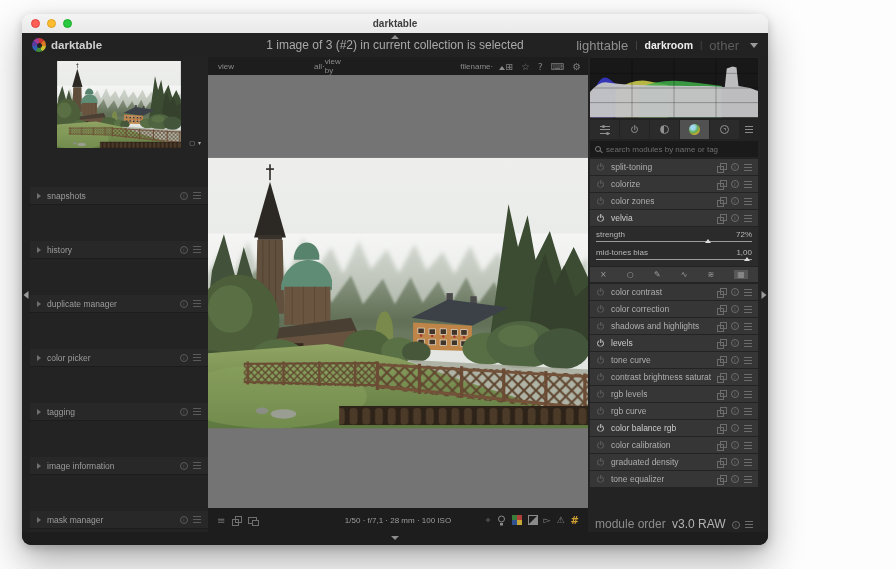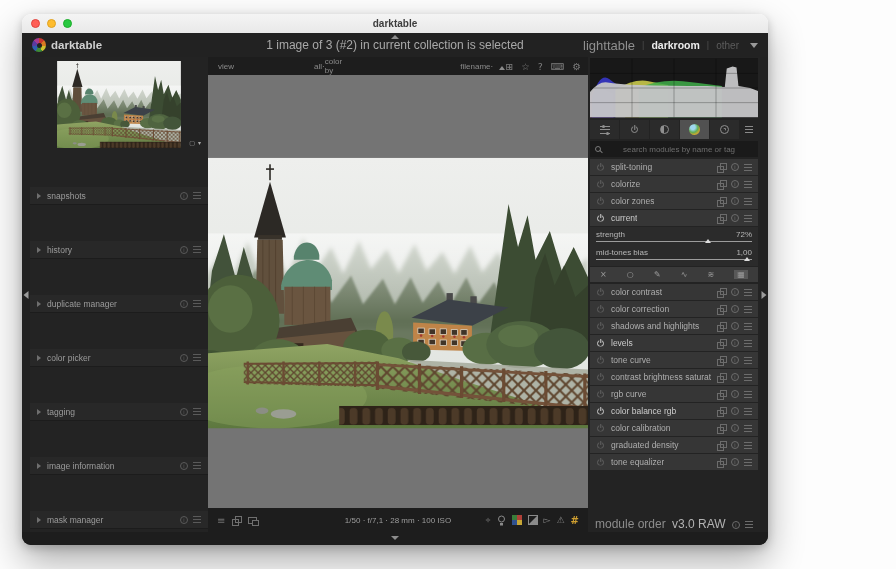--- a/index.html
+++ b/index.html
@@ -23,21 +23,21 @@
   .hdr-handle { position:absolute; top:2px; left:50%; transform:translateX(-50%);
     width:0;height:0;border-left:4px solid transparent;border-right:4px solid transparent;border-bottom:4px solid #8d8d8d; }
   .logo { width:14px; height:14px; border-radius:50%; position:relative; margin-right:5px;
     background:conic-gradient(#c9392f 0 14%, #d97a22 14% 28%, #cfc22e 28% 42%, #3d8a37 42% 58%, #2f5fae 58% 72%, #5b3aa0 72% 86%, #a63a8f 86% 100%); }
   .logo::after { content:""; position:absolute; inset:4.5px; background:#222; border-radius:50%; }
   .app-name { font-size:11.5px; color:#d0d0d0; font-weight:bold; }
   .status { position:absolute; left:50%; transform:translateX(-50%); font-size:12px; color:#a9a9a9; white-space:nowrap; }
   .views { margin-left:auto; display:flex; gap:7px; align-items:center; }
   .v-lt{ font-size:13px; color:#8f8f8f; }
   .v-dr{ font-size:10.5px; color:#ededed; font-weight:bold;text-align:center; }
-  .v-ot{ font-size:10px; color:#5c5c5c; }
+  .v-ot{ font-size:13px; color:#5c5c5c; }
   .v-sep{ color:#4d4d4d; font-size:9px; }
   .caret-down { width:0;height:0;border-left:4px solid transparent;border-right:4px solid transparent;border-top:5px solid #9a9a9a; margin-left:4px;}
 
   .body { flex:1; display:flex; min-height:0; }
   .edge { width:8px; background:#212121; position:relative; flex:0 0 8px; }
   .edge-handle { position:absolute; top:50%; left:50%; transform:translate(-50%,-50%); width:0; height:0; }
   .edge-handle.left { border-top:4px solid transparent; border-bottom:4px solid transparent; border-right:5px solid #9b9b9b; }
   .edge-handle.right{ border-top:4px solid transparent; border-bottom:4px solid transparent; border-left:5px solid #9b9b9b; }
 
   
@@ -85,21 +85,21 @@
   .pwr { width:9px; height:9px; position:relative; display:inline-block; color:#616161; flex:0 0 9px;}
   .pwr::before { content:""; position:absolute; inset:1px; border:1px solid currentColor; border-radius:50%;
     clip-path:polygon(0 0,32% 0,32% 35%,68% 35%,68% 0,100% 0,100% 100%,0 100%); }
   .pwr::after { content:""; position:absolute; left:50%; top:0; transform:translateX(-50%); width:1.5px; height:4.5px; background:currentColor; }
   .pwr.on { color:#cecece; }
   .ic-half { width:9px; height:9px; border-radius:50%; border:1px solid #8f8f8f; background:linear-gradient(90deg,#8f8f8f 50%,transparent 50%); }
   .ic-sphere { width:11px; height:11px; border-radius:50%;
     background:radial-gradient(circle at 35% 30%, #9fd8ef 0 22%, #5fae56 48%, #c9a72f 70%, #34549b 100%); }
   .ic-swirl { width:9px; height:9px; border-radius:50%; border:1px solid #8f8f8f; position:relative; }
   .ic-swirl::after { content:""; position:absolute; inset:2px; border-radius:50%; border:1px solid #8f8f8f; border-left-color:transparent; border-bottom-color:transparent; }
-  .search { height:16px; flex:0 0 16px; margin:1px 2px 2px; background:#1a1a1a; display:flex; align-items:center; gap:22px; padding:0 5px; }
+  .search { height:16px; flex:0 0 16px; margin:1px 2px 2px; background:#1a1a1a; display:flex; align-items:center; gap:5px; padding:0 5px; }
   .mag { width:6px; height:6px; border:1px solid #787878; border-radius:50%; position:relative; flex:0 0 6px;}
   .mag::after { content:""; position:absolute; width:4px; height:1px; background:#787878; right:-3px; bottom:-1px; transform:rotate(45deg); }
   .search input { flex:1; background:transparent; border:0; outline:none; color:#9a9a9a; font-size:8px; font-family:"Liberation Sans",sans-serif; }
   .search input::placeholder { color:#6e6e6e; }
   .mrow { height:16px; flex:0 0 16px; display:flex; align-items:center; gap:6px; padding:0 6px; background:#363636; margin:0 2px 1px; }
   .mrow-label { font-size:8.5px; color:#aeaeae; white-space:nowrap; overflow:hidden; }
   .mrow.on .mrow-label { color:#cccccc; }
   .mrow .rowicons { color:#6c6c6c; }
   .vbody { background:#2b2b2b; margin:0 2px 1px; padding:2px 6px 4px; }
   .slider { margin:1px 0 4px; }
@@ -354,21 +354,21 @@
               <span class="icon-menu"></span>
             </span>
         </div>
       </div>
 
       <div class="center">
         <div class="toolbar">
           <span style="margin-left:3px">view</span>
           <span style="margin-left:80px">all</span>
           <span>·</span>
-          <span>color by</span>
+          <span>view by</span>
           <span style="margin-left:118px">filename</span>
           <span>·</span>
           <span class="tb-caret"></span>
           <div class="tb-icons">
             <span>⊞</span>
             <span>☆</span>
             <span>?</span>
             <span>⌨</span>
             <span>⚙</span>
           </div>
@@ -463,21 +463,21 @@
           <span class="pwr"></span>
           <span class="mrow-label">color zones</span>
           <span class="rowicons">
               <span class="icon-dup"></span>
               <span class="icon-info"></span>
               <span class="icon-menu"></span>
             </span>
         </div>
         <div class="mrow on">
           <span class="pwr on"></span>
-          <span class="mrow-label">current</span>
+          <span class="mrow-label">velvia</span>
           <span class="rowicons">
               <span class="icon-dup"></span>
               <span class="icon-info"></span>
               <span class="icon-menu"></span>
             </span>
         </div>
 
         <div class="vbody">
           <div class="slider">
             <div class="slider-top">
@@ -559,20 +559,29 @@
           <span class="pwr"></span>
           <span class="mrow-label">contrast brightness saturation</span>
           <span class="rowicons">
               <span class="icon-dup"></span>
               <span class="icon-info"></span>
               <span class="icon-menu"></span>
             </span>
         </div>
         <div class="mrow">
           <span class="pwr"></span>
+          <span class="mrow-label">rgb levels</span>
+          <span class="rowicons">
+              <span class="icon-dup"></span>
+              <span class="icon-info"></span>
+              <span class="icon-menu"></span>
+            </span>
+        </div>
+        <div class="mrow">
+          <span class="pwr"></span>
           <span class="mrow-label">rgb curve</span>
           <span class="rowicons">
               <span class="icon-dup"></span>
               <span class="icon-info"></span>
               <span class="icon-menu"></span>
             </span>
         </div>
         <div class="mrow on">
           <span class="pwr on"></span>
           <span class="mrow-label">color balance rgb</span>

